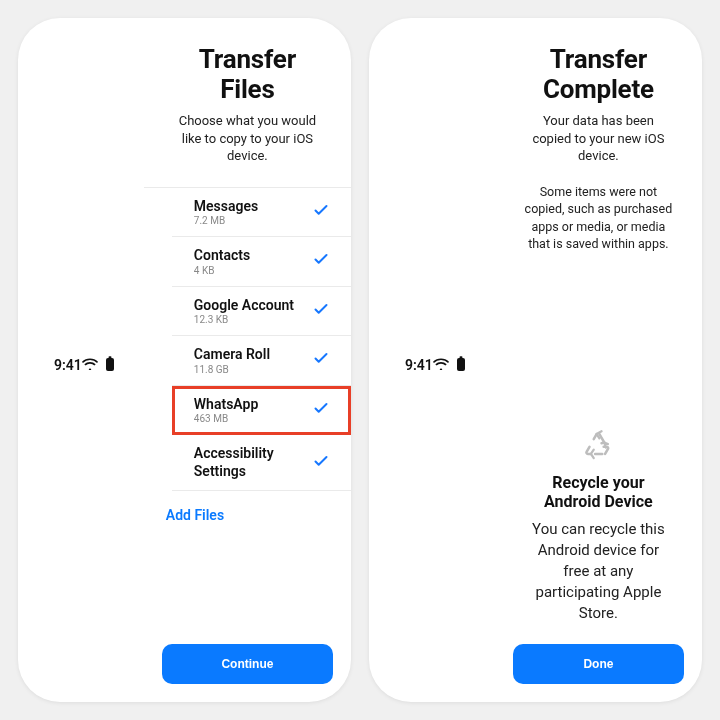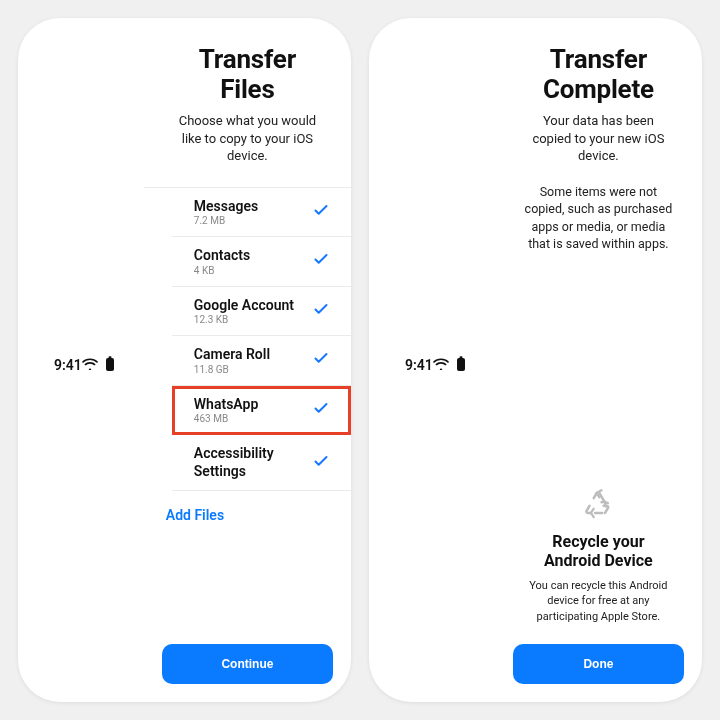--- a/index.html
+++ b/index.html
@@ -148,21 +148,21 @@
     color: #bdbdbd;
     margin-bottom: 8px;
   }
   .recycle-title {
     font-size: 16px;
     font-weight: 700;
     color: #111;
     margin: 4px 0 8px 0;
   }
   .recycle-text {
-    font-size: 11px;
+    font-size: 15px;
     color: #222;
     line-height: 1.4;
     margin: 0;
   }
 </style>
 </head>
 <body>
 
 <div class="stage">
 

